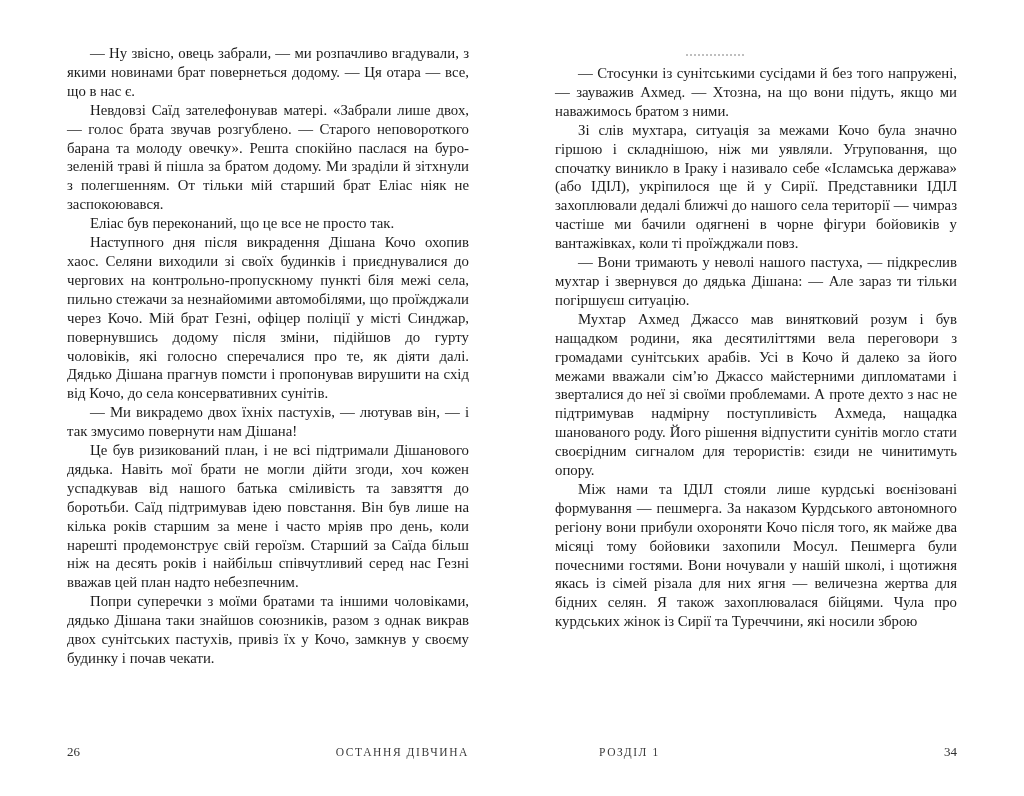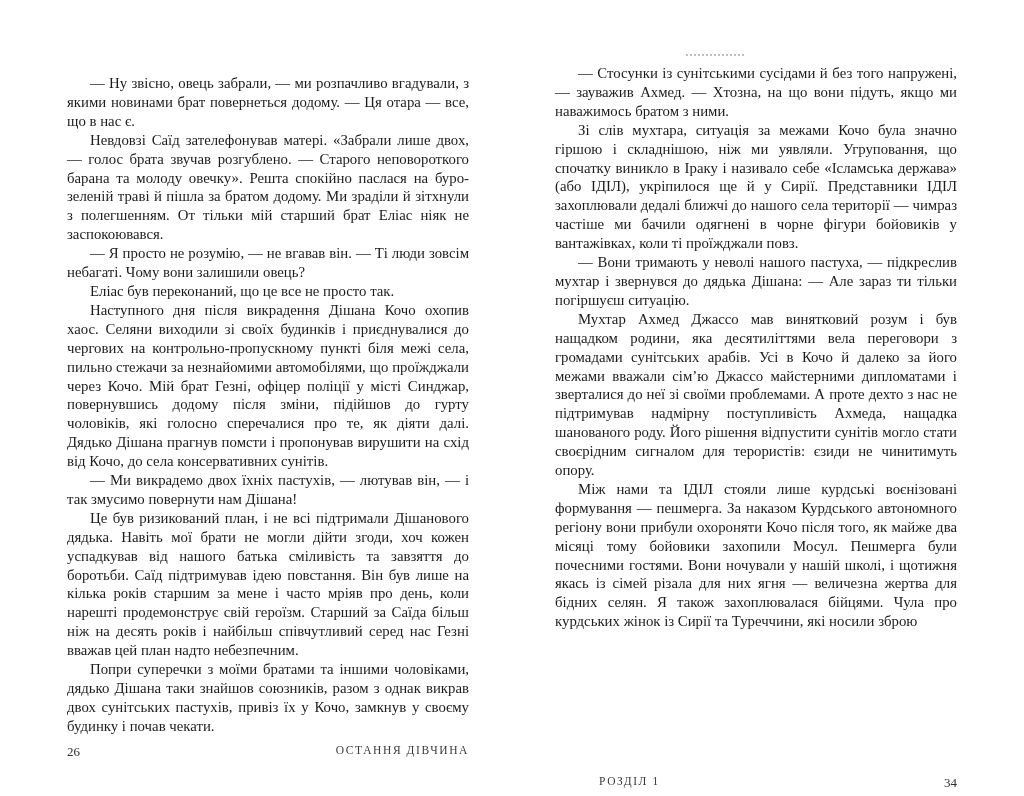--- a/index.html
+++ b/index.html
@@ -18,21 +18,21 @@
   }
   .col {
     position: absolute;
     width: 402px;
     text-align: justify;
     font-size: 14.8px;
     line-height: 18.9px;
     hyphens: auto;
     -webkit-hyphens: auto;
   }
-  .col-left  { left: 67px;  top: 74px; }
+  .col-left  { left: 67px;  top: 44px; }
   .col-right { left: 555px; top: 64px; }
   p.para {
     margin: 0;
     padding: 0;
     text-indent: 23px;
   }
   p.para.noindent { text-indent: 0; }
   .dotted-rule {
     position: absolute;
     left: 686px;
@@ -40,24 +40,24 @@
     width: 58px;
     height: 0;
     border-top: 2px dotted #bfbfbf;
   }
   .footer {
     position: absolute;
     top: 744px;
     width: 402px;
     display: flex;
     justify-content: space-between;
-    align-items: flex-start;
+    align-items: center;
   }
   .footer-left  { left: 67px; }
-  .footer-right { left: 555px; margin-top: 31px; }
+  .footer-right { left: 555px; }
   .pagenum {
     font-size: 13px;
     color: #303030;
   }
   .running {
     font-size: 11.5px;
     letter-spacing: 1.6px;
     color: #3a3a3a;
     padding-left: 44px;
   }
@@ -65,21 +65,20 @@
 </head>
 <body>
 
 <div class="sheet">
 
   <div class="dotted-rule"></div>
 
   <div class="col col-left">
       <p class="para">— Ну звісно, овець забрали, — ми розпачливо вгадували, з якими новинами брат повернеться додому. — Ця отара — все, що в нас є.</p>
       <p class="para">Невдовзі Саїд зателефонував матері. «Забрали лише двох, — голос брата звучав розгублено. — Старого неповороткого барана та молоду овечку». Решта спокійно паслася на буро-зеленій траві й пішла за братом додому. Ми зраділи й зітхнули з полегшенням. От тільки мій старший брат Еліас ніяк не заспокоювався.</p>
-      <p class="para">— Я просто не розумію, — не вгавав він. — Ті люди зовсім небагаті. Чому вони залишили овець?</p>
       <p class="para">Еліас був переконаний, що це все не просто так.</p>
       <p class="para">Наступного дня після викрадення Дішана Кочо охопив хаос. Селяни виходили зі своїх будинків і приєднувалися до чергових на контрольно-пропускному пункті біля межі села, пильно стежачи за незнайомими автомобілями, що проїжджали через Кочо. Мій брат Гезні, офіцер поліції у місті Синджар, повернувшись додому після зміни, підійшов до гурту чоловіків, які голосно сперечалися про те, як діяти далі. Дядько Дішана прагнув помсти і пропонував вирушити на схід від Кочо, до села консервативних сунітів.</p>
       <p class="para">— Ми викрадемо двох їхніх пастухів, — лютував він, — і так змусимо повернути нам Дішана!</p>
       <p class="para">Це був ризикований план, і не всі підтримали Дішанового дядька. Навіть мої брати не могли дійти згоди, хоч кожен успадкував від нашого батька сміливість та завзяття до боротьби. Саїд підтримував ідею повстання. Він був лише на кілька років старшим за мене і часто мріяв про день, коли нарешті продемонструє свій героїзм. Старший за Саїда більш ніж на десять років і найбільш співчутливий серед нас Гезні вважав цей план надто небезпечним.</p>
       <p class="para">Попри суперечки з моїми братами та іншими чоловіками, дядько Дішана таки знайшов союзників, разом з однак викрав двох сунітських пастухів, привіз їх у Кочо, замкнув у своєму будинку і почав чекати.</p>
     </div>
 
   <div class="col col-right">
       <p class="para">— Стосунки із сунітськими сусідами й без того напружені, — зауважив Ахмед. — Хтозна, на що вони підуть, якщо ми наважимось братом з ними.</p>
       <p class="para">Зі слів мухтара, ситуація за межами Кочо була значно гіршою і складнішою, ніж ми уявляли. Угруповання, що спочатку виникло в Іраку і називало себе «Ісламська держава» (або ІДІЛ), укріпилося ще й у Сирії. Представники ІДІЛ захоплювали дедалі ближчі до нашого села території — чимраз частіше ми бачили одягнені в чорне фігури бойовиків у вантажівках, коли ті проїжджали повз.</p>

